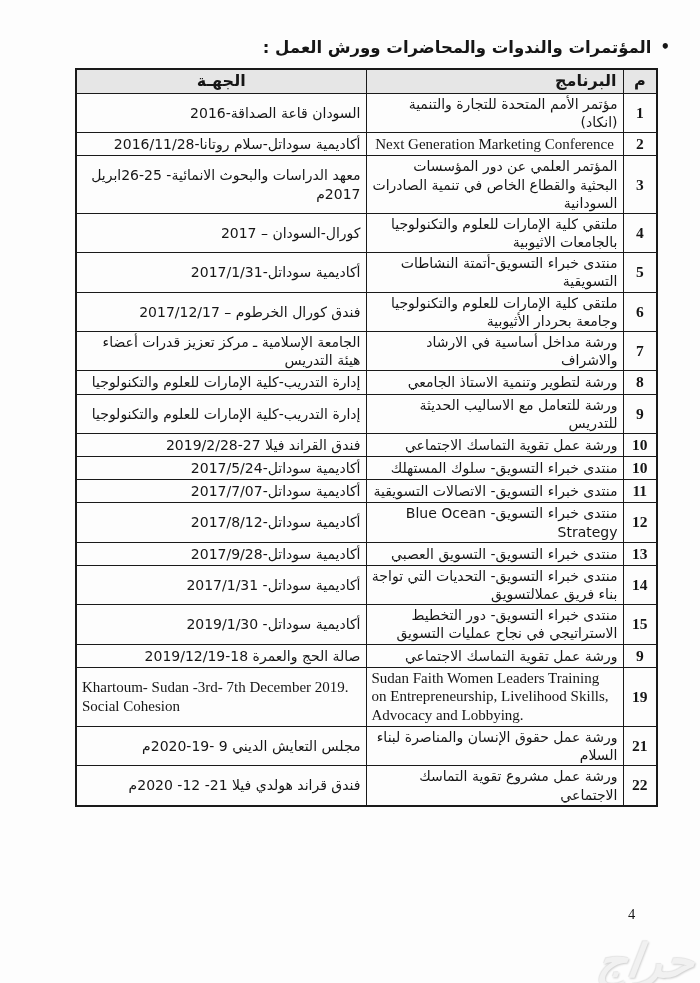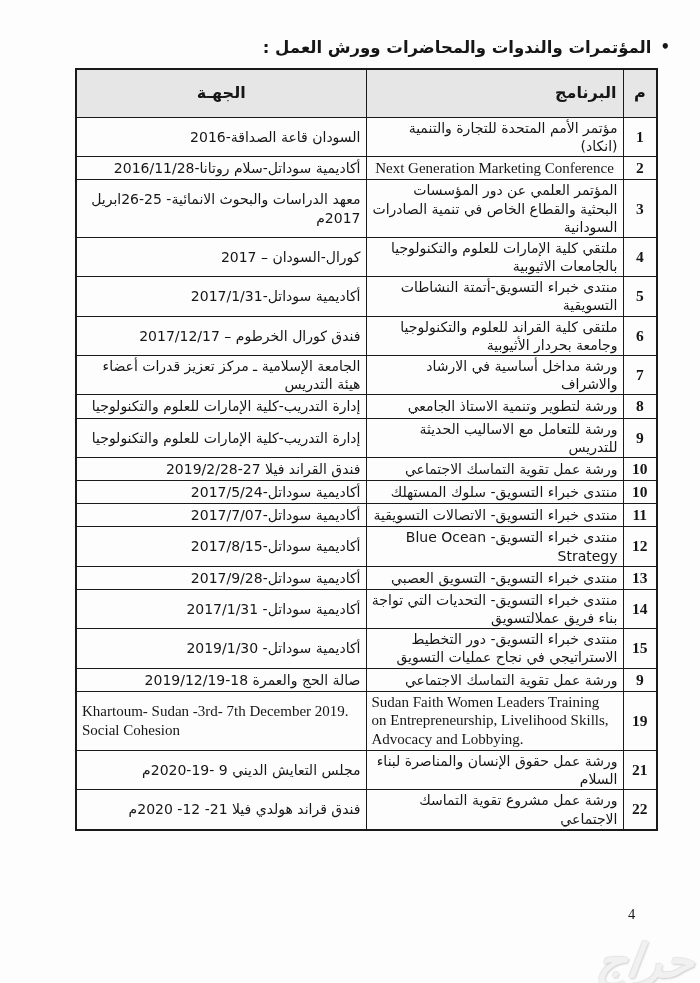--- a/index.html
+++ b/index.html
@@ -19,21 +19,21 @@
     border:2px solid #1a1a1a;
   }
   .doc-table td,.doc-table th{
     border:1px solid #1a1a1a;
     padding:1px 5px;
     font-size:14px;line-height:1.3;
     vertical-align:middle;text-align:right;
     word-wrap:break-word;
   }
   .doc-table thead th{
-    background:#e6e6e6;font-size:16px;font-weight:bold;padding:13px 6px;
+    background:#e6e6e6;font-size:16px;font-weight:bold;padding:1px 6px;
   }
   th.h-num,td.num{width:34px;text-align:center;}
   th.h-venue{text-align:center;}
   td.num{
     font-family:"Liberation Serif",serif;font-weight:bold;font-size:15.5px;
   }
   col.c-num{width:34px;}
   col.c-program{width:257px;}
   col.c-venue{width:290px;}
   td.latin{
@@ -102,21 +102,21 @@
   </tr>
 
   <tr>
     <td class="num">5</td>
     <td>منتدى خبراء التسويق-أتمتة النشاطات التسويقية</td>
     <td>أكاديمية سوداتل-2017/1/31</td>
   </tr>
 
   <tr>
     <td class="num">6</td>
-    <td>ملتقى كلية القراند للعلوم والتكنولوجيا وجامعة بحردار الأثيوبية</td>
+    <td>ملتقى كلية الإمارات للعلوم والتكنولوجيا وجامعة بحردار الأثيوبية</td>
     <td>فندق كورال الخرطوم – 2017/12/17</td>
   </tr>
 
   <tr>
     <td class="num">7</td>
     <td>ورشة مداخل أساسية في الارشاد والاشراف</td>
     <td>الجامعة الإسلامية ـ مركز تعزيز قدرات  أعضاء هيئة التدريس</td>
   </tr>
 
   <tr>
@@ -145,21 +145,21 @@
 
   <tr>
     <td class="num">11</td>
     <td>منتدى خبراء التسويق- الاتصالات التسويقية</td>
     <td>أكاديمية سوداتل-2017/7/07</td>
   </tr>
 
   <tr>
     <td class="num">12</td>
     <td>منتدى خبراء التسويق-  Blue Ocean Strategy</td>
-    <td>أكاديمية سوداتل-2017/8/15</td>
+    <td>أكاديمية سوداتل-2017/8/12</td>
   </tr>
 
   <tr>
     <td class="num">13</td>
     <td>منتدى خبراء التسويق- التسويق العصبي</td>
     <td>أكاديمية سوداتل-2017/9/28</td>
   </tr>
 
   <tr>
     <td class="num">14</td>

